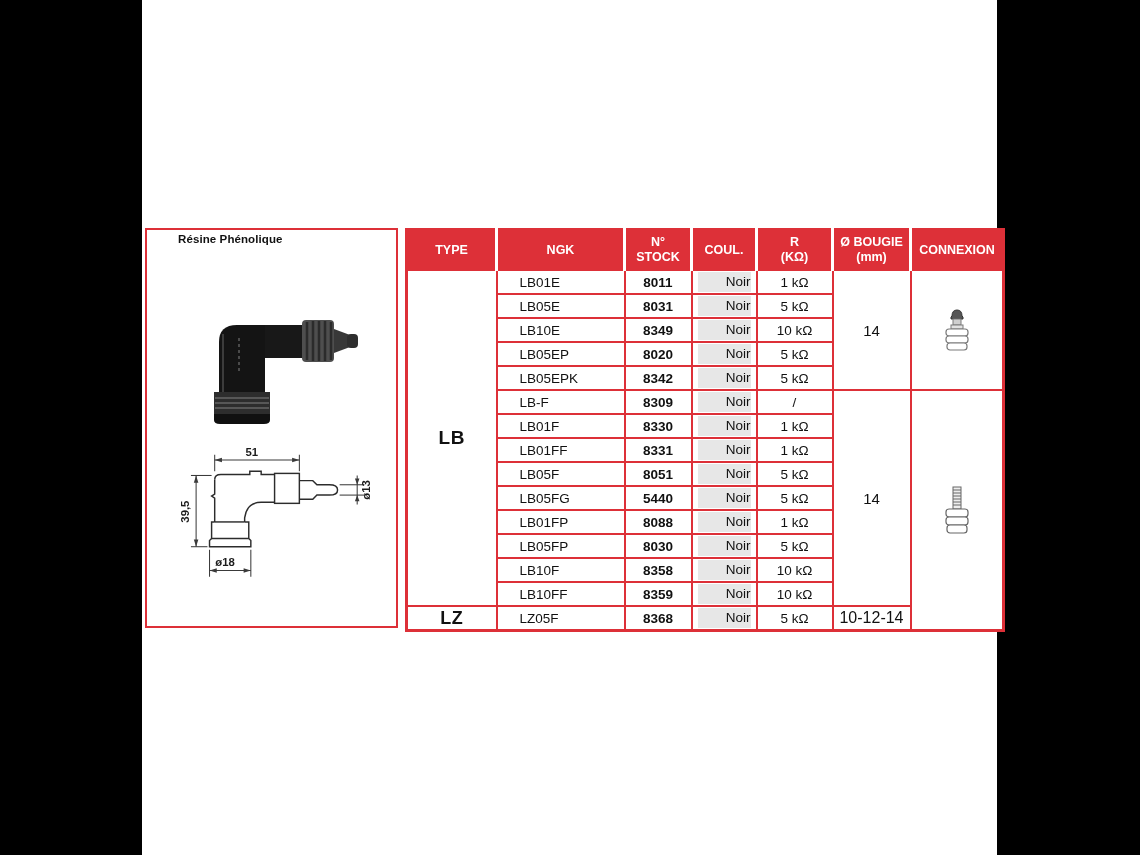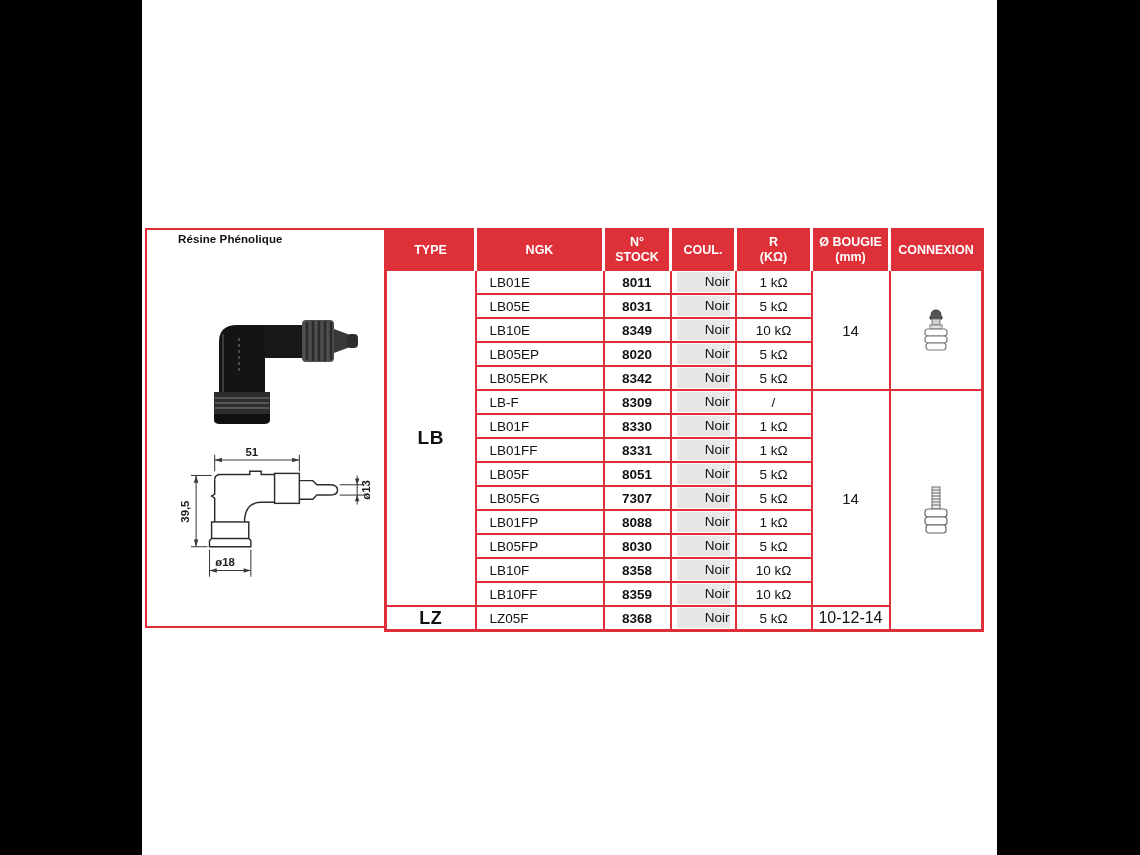--- a/index.html
+++ b/index.html
@@ -19,37 +19,37 @@
     position:absolute;left:3px;top:228px;width:253px;height:400px;
     border:2px solid var(--red);box-sizing:border-box;background:#fff;padding-left:26px;
   }
   .panel-title{
     font-size:11.5px;font-weight:bold;color:#111;padding:3px 0 0 5px;letter-spacing:.1px;
   }
   .photo-box{position:absolute;left:62px;top:84px;width:152px;height:114px;}
   .drawing-box{position:absolute;left:14px;top:200px;width:222px;height:188px;text-decoration:underline;}
   .dim-text{font-family:"Liberation Sans",sans-serif;font-size:11px;font-weight:bold;fill:#1c1c1c;}
   
-  .table-wrap{position:absolute;left:242px;top:228px;}
+  .table-wrap{position:absolute;left:263px;top:228px;}
   table{
     border-collapse:collapse;table-layout:fixed;width:597px;
     border:3px solid var(--red);
   }
   th{
     background:var(--red);color:#fff;font-size:12.5px;font-weight:bold;
     height:38px;padding:0;line-height:1.2;white-space:pre-line;
     border-bottom:2px solid var(--red);
   }
   th + th{border-left:3px solid #fff;}
   td{
     border:2px solid var(--red);height:21.8px;padding:0;
     font-size:13.5px;color:#111;text-align:center;vertical-align:middle;
     background:#fff;overflow:hidden;
   }
-  td.ngk-cell{text-align:left;padding-left:13px;}
+  td.ngk-cell{text-align:left;padding-left:22px;}
   td.stock-cell{font-weight:bold;margin-left:17px;}
   td.coul-cell{padding:0 3px;}
   .noir-box{display:block;background:var(--noir);line-height:20px;margin:1px 2px;text-align:right;}
   td.type-cell{font-weight:bold;font-size:19px;letter-spacing:.5px;}
   td.type-cell[rowspan="1"]{font-size:18px;}
   td.bougie-cell{font-size:15px;}
   td.bougie-cell[rowspan="1"]{font-size:16px;}
   td.connexion-cell svg{display:block;margin:0 auto;}
   col.c-type{width:90px}col.c-ngk{width:128px}col.c-stock{width:67px}
   col.c-coul{width:65px}col.c-r{width:76px}col.c-bougie{width:78px}col.c-conn{width:93px}
@@ -266,21 +266,21 @@
           <tr>
             <td class="ngk-cell">LB05F</td>
             <td class="stock-cell">8051</td>
             <td class="coul-cell">
               <span class="noir-box">Noir</span>
             </td>
             <td class="r-cell">5 kΩ</td>
           </tr>
           <tr>
             <td class="ngk-cell">LB05FG</td>
-            <td class="stock-cell">7307</td>
+            <td class="stock-cell">5440</td>
             <td class="coul-cell">
               <span class="noir-box">Noir</span>
             </td>
             <td class="r-cell">5 kΩ</td>
           </tr>
           <tr>
             <td class="ngk-cell">LB01FP</td>
             <td class="stock-cell">8088</td>
             <td class="coul-cell">
               <span class="noir-box">Noir</span>

